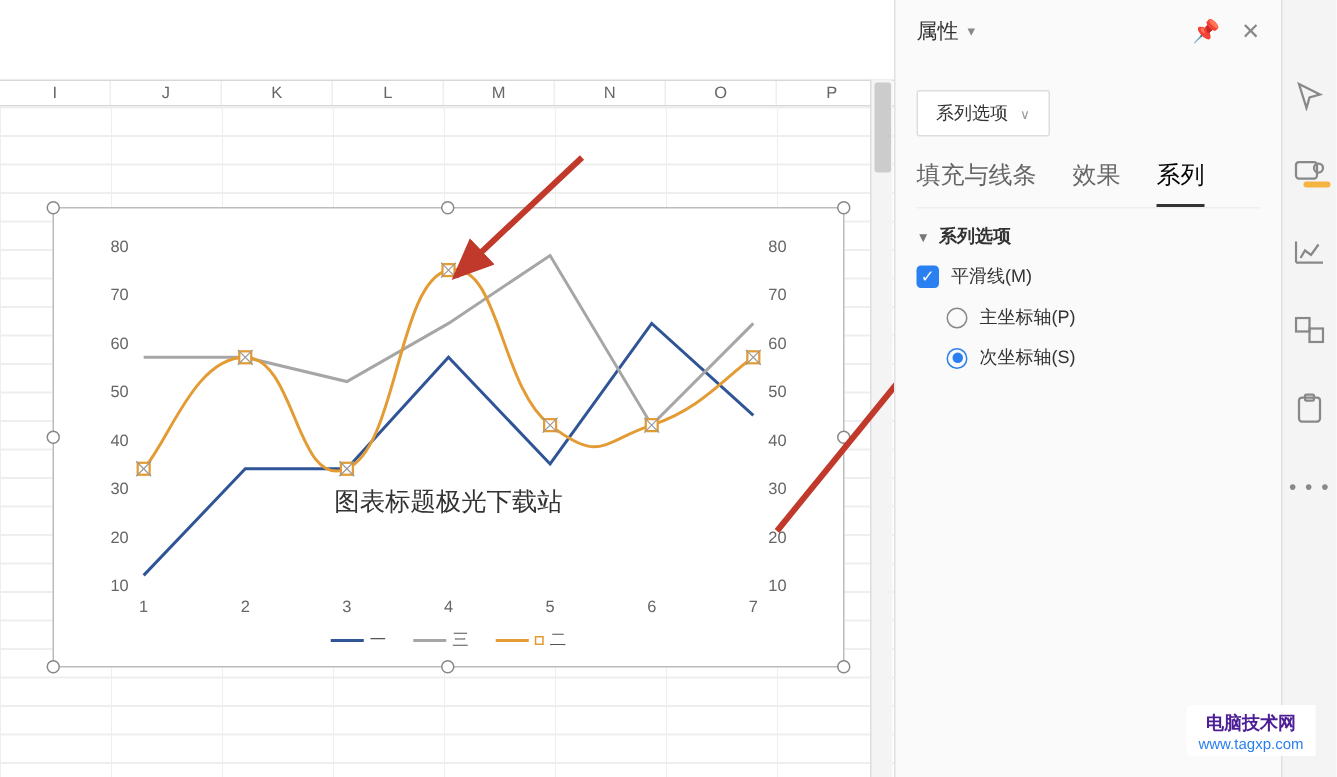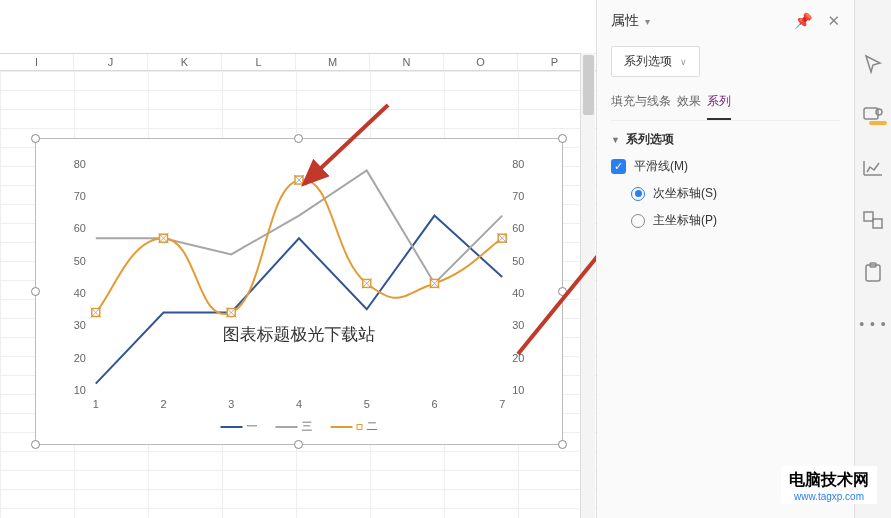--- a/index.html
+++ b/index.html
@@ -97,46 +97,46 @@
   .side-panel {
     position: absolute;
     left: 596px; top: 0;
     width: 258px; height: 518px;
     background: #fafafa;
     border-left: 1px solid #e0e0e0;
     padding: 12px 14px;
   }
   .panel-title-row {
     display: flex; align-items: center; justify-content: space-between;
-    margin-bottom: 16px;
+    margin-bottom: 30px;
   }
   .panel-title { font-size: 14px; color: #333; display: flex; align-items: center; gap: 6px; }
   .panel-title .caret { font-size: 10px; color: #888; }
   .icon-row { display: flex; gap: 14px; color: #888; font-size: 15px; }
   .dropdown-btn {
     border: 1px solid #ddd;
     background: #fff;
     padding: 6px 12px;
     font-size: 12px;
     color: #333;
     display: inline-flex; align-items: center; gap: 8px;
     cursor: pointer;
     border-radius: 2px;
   }
   .dropdown-btn .caret { font-size: 9px; color: #999; }
   .tabs {
-    display: flex; gap: 6px;
+    display: flex; gap: 24px;
     margin: 16px 0 10px;
-    font-size: 12px;
+    font-size: 16px;
     color: #666;
     border-bottom: 1px solid #eee;
     padding-bottom: 0;
   }
   .tabs .tab { padding-bottom: 8px; cursor: pointer; }
-  .tabs .tab.active { color: #701a75; border-bottom: 2px solid #333; font-weight: 500; }
+  .tabs .tab.active { color: #000000; border-bottom: 2px solid #333; font-weight: 500; }
   .section-head {
     display: flex; align-items: center; gap: 6px;
     margin: 10px 0;
     font-size: 12px; color: #333; font-weight: 600;
     cursor: pointer;
   }
   .section-head .tri { font-size: 9px; color: #777; }
   .indent { margin-left: 26px; }
   .checkbox-row {
     display: flex; align-items: center; gap: 8px;
@@ -195,21 +195,21 @@
     display: flex; align-items: stretch;
     font-family: Arial, sans-serif;
   }
   .watermark .box1 {
     background: #fff;
     padding: 4px 8px 2px;
     border-radius: 4px 0 0 4px;
     text-align: center;
   }
   .watermark .box1 .line1 {
-    color: #000000; font-weight: bold; font-size: 16px;
+    color: #4c1d95; font-weight: bold; font-size: 12px;
   }
   .watermark .box1 .line2 {
     color: #2a7ff1; font-size: 10px;
   }
   .watermark .box2 {
     background: #2a7ff1; color: #fff;
     font-weight: bold; font-size: 22px;
     padding: 4px 10px;
     border-radius: 6px;
     margin-left: 4px;
@@ -353,31 +353,31 @@
     <span>系列选项</span>
   </div>
 
   <div class="checkbox-row indent">
     <span class="checkbox-box checked">✓</span>
     <span>平滑线(M)</span>
   </div>
 
 
   <div class="radio-row">
+    <span class="radio-outer">
+        <span class="radio-inner"></span>
+      </span>
+    <span>主坐标轴(P)</span>
+  </div>
+  <div class="radio-row">
     <span class="radio-outer checked">
         <span class="radio-inner"></span>
       </span>
     <span>次坐标轴(S)</span>
   </div>
-  <div class="radio-row">
-    <span class="radio-outer">
-        <span class="radio-inner"></span>
-      </span>
-    <span>主坐标轴(P)</span>
-  </div>
 </div>
 
 <div class="mini-sidebar">
   <div class="mi">
     <svg width="20" height="20" viewBox="0 0 20 20">
         <path d="M3 2 L17 9 L10 11 L8 18 Z" fill="none" stroke="#888" stroke-width="1.5"></path>
       </svg>
   </div>
   <div class="mi accent">
     <svg width="22" height="20" viewBox="0 0 22 20">

